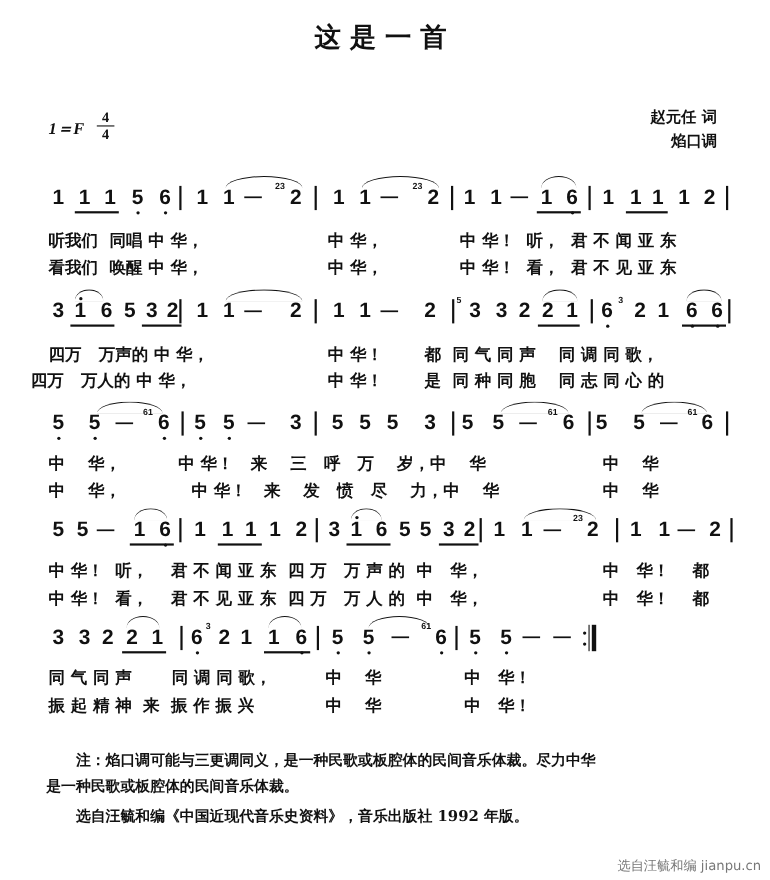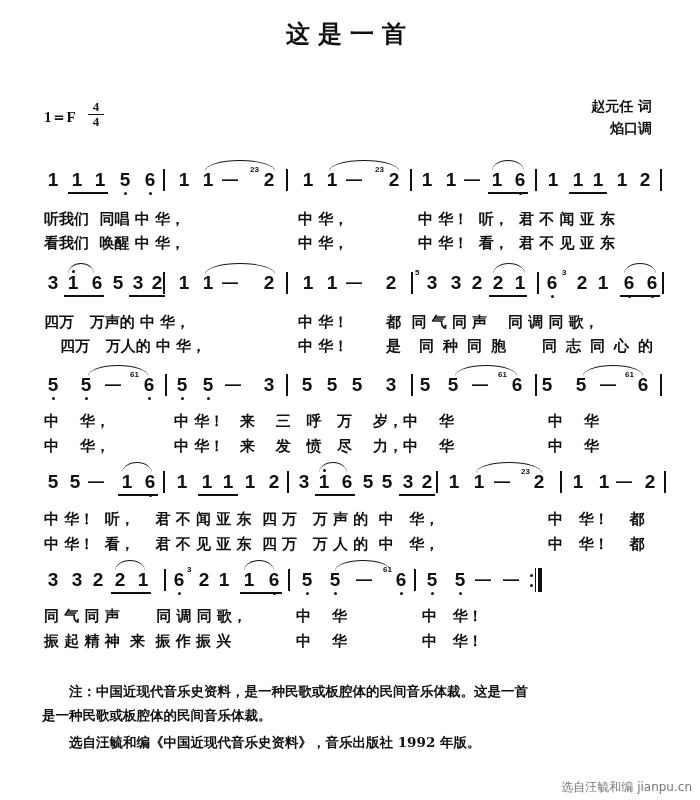--- a/index.html
+++ b/index.html
@@ -1,21 +1,21 @@
 <!DOCTYPE html>
 <html><head>
 <meta charset="utf-8">
 <style>
   html, body { margin:0; padding:0; background:#ffffff; }
   body { width:700px; height:800px; position:relative; overflow:hidden;
          font-family:"Liberation Sans", "DejaVu Sans", sans-serif; color:#111; }
   .title { position:absolute; left:0; width:700px; top:18px; text-align:center;
            font-family:"DejaVu Sans", sans-serif; font-size:24px; font-weight:bold; letter-spacing:8px; }
   .key { position:absolute; left:44px; top:108px; font-weight:bold; font-size:15px;
-         font-family:"Liberation Serif", serif; }
+         font-family:"Liberation Serif", serif;font-style:italic; }
   .ts { position:absolute; left:88px; top:100px; width:16px; text-align:center;
         font-weight:bold; font-size:13px; font-family:"Liberation Serif", serif; line-height:14px; }
   .ts .line { border-top:1px solid #111; }
   .credit { position:absolute; right:48px; text-align:right; font-weight:bold; font-size:14px;
             font-family:"DejaVu Sans", sans-serif; }
   .note { position:absolute; font-size:19px; font-weight:bold; width:14px; text-align:center;
           font-family:"Liberation Sans", sans-serif; line-height:20px; }
   .dot-below::after { content:""; position:absolute; left:6px; top:22px; width:3px; height:3px;
                       background:#111; border-radius:50%; }
   .dot-above::before { content:""; position:absolute; left:6px; top:-3px; width:3px; height:3px;
@@ -127,23 +127,23 @@
     <div class="uline" style="left: 620px; top: 295px; width: 40px;"></div>
     <div class="slur" style="left: 68px; top: 263px; width: 26px;"></div>
     <div class="slur" style="left: 205px; top: 263px; width: 70px;"></div>
     <div class="slur" style="left: 493px; top: 263px; width: 32px;"></div>
     <div class="slur" style="left: 624px; top: 263px; width: 32px;"></div>
     <div class="grace" style="left: 415px; top: 269px;">5</div>
     <div class="grace" style="left: 562px; top: 269px;">3</div>
     <div class="lyric" style="left: 44px; top: 313px;">四万   万声的 中 华，</div>
     <div class="lyric" style="left: 298px; top: 313px;">中 华！</div>
     <div class="lyric" style="left: 386px; top: 313px;">都  同 气 同 声    同 调 同 歌，</div>
-    <div class="lyric" style="left: 60px; top: 337px;">四万   万人的 中 华，</div>
+    <div class="lyric" style="left: 28px; top: 337px;">四万   万人的 中 华，</div>
     <div class="lyric" style="left: 298px; top: 337px;">中 华！</div>
-    <div class="lyric" style="left: 386px; top: 337px; font-family: Liberation Mono, monospace;">是  同 种 同 胞    同 志 同 心 的</div>
+    <div class="lyric" style="left: 386px; top: 337px;">是  同 种 同 胞    同 志 同 心 的</div>
     <div class="note dot-below" style="left: 46px; top: 375px;">5</div>
     <div class="note dot-below" style="left: 79px; top: 375px;">5</div>
     <div class="note dot-below" style="left: 142px; top: 375px;">6</div>
     <div class="note dot-below" style="left: 175px; top: 375px;">5</div>
     <div class="note dot-below" style="left: 201px; top: 375px;">5</div>
     <div class="note" style="left: 262px; top: 375px;">3</div>
     <div class="note" style="left: 300px; top: 375px;">5</div>
     <div class="note" style="left: 325px; top: 375px;">5</div>
     <div class="note" style="left: 350px; top: 375px;">5</div>
     <div class="note" style="left: 384px; top: 375px;">3</div>
@@ -162,21 +162,21 @@
     <div class="bar" style="left: 411px; top: 374px;"></div>
     <div class="bar" style="left: 535px; top: 374px;"></div>
     <div class="bar" style="left: 660px; top: 374px;"></div>
     <div class="slur" style="left: 88px; top: 365px; width: 60px;"></div>
     <div class="slur" style="left: 455px; top: 365px; width: 62px;"></div>
     <div class="slur" style="left: 583px; top: 365px; width: 60px;"></div>
     <div class="grace" style="left: 130px; top: 371px;">61</div>
     <div class="grace" style="left: 498px; top: 371px;">61</div>
     <div class="grace" style="left: 625px; top: 371px;">61</div>
     <div class="lyric" style="left: 44px; top: 412px;">中    华，</div>
-    <div class="lyric" style="left: 174px; top: 412px;">中 华！   来    三   呼   万    岁，中    华</div>
+    <div class="lyric" style="left: 162px; top: 412px;">中 华！   来    三   呼   万    岁，中    华</div>
     <div class="lyric" style="left: 548px; top: 412px;">中    华</div>
     <div class="lyric" style="left: 44px; top: 437px;">中    华，</div>
     <div class="lyric" style="left: 174px; top: 437px;">中 华！   来    发   愤   尽    力，中    华</div>
     <div class="lyric" style="left: 548px; top: 437px;">中    华</div>
     <div class="note" style="left: 46px; top: 472px;">5</div>
     <div class="note" style="left: 68px; top: 472px;">5</div>
     <div class="note" style="left: 120px; top: 472px;">1</div>
     <div class="note dot-below" style="left: 143px; top: 472px;">6</div>
     <div class="note" style="left: 175px; top: 472px;">1</div>
     <div class="note" style="left: 200px; top: 472px;">1</div>
@@ -249,17 +249,17 @@
     <div class="endbar-thin" style="left: 535px; top: 568px;"></div>
     <div class="endbar" style="left: 538px; top: 568px;"></div>
     <div class="lyric" style="left: 44px; top: 607px;">同 气 同 声       同 调 同 歌，</div>
     <div class="lyric" style="left: 296px; top: 607px;">中    华</div>
     <div class="lyric" style="left: 422px; top: 607px;">中   华！</div>
     <div class="lyric" style="left: 44px; top: 632px;">振 起 精 神  来  振 作 振 兴</div>
     <div class="lyric" style="left: 296px; top: 632px;">中    华</div>
     <div class="lyric" style="left: 422px; top: 632px;">中   华！</div>
   </div>
 
-<div class="note-text" style="top:680px;text-indent:2em;">注：中国近现代音乐史资料，是一种民歌或板腔体的民间音乐体裁。这是一首</div>
+<div class="note-text" style="top:680px;text-indent:2em;">注：焰口调可能与三更调同义，是一种民歌或板腔体的民间音乐体裁。尽力中华</div>
 <div class="note-text" style="top:704px;">是一种民歌或板腔体的民间音乐体裁。</div>
 <div class="note-text" style="top:731px;text-indent:2em;">选自汪毓和编《中国近现代音乐史资料》，音乐出版社 1992 年版。</div>
 
 <div class="watermark">选自汪毓和编 jianpu.cn</div>
 
 </body></html>

